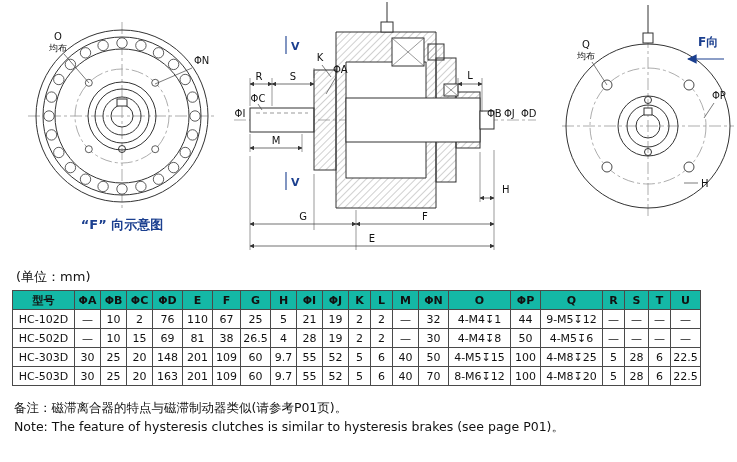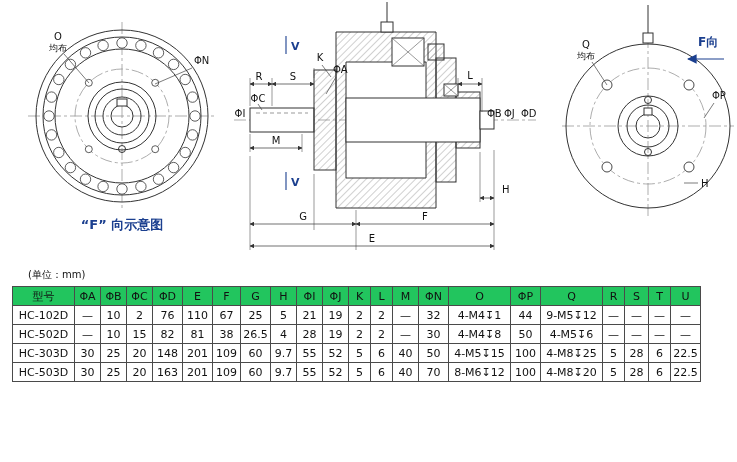--- a/index.html
+++ b/index.html
@@ -10,25 +10,25 @@
   .dim{font-size:10px;fill:#111}
   .small{font-size:9px;fill:#111}
   .blue{fill:#1b3f8f;font-weight:bold}
   .cl{stroke:#8a8a8a;stroke-width:0.7;stroke-dasharray:12 3 3 3;fill:none}
   .ln{stroke:#333;stroke-width:1;fill:none}
   .thin{stroke:#555;stroke-width:0.6;fill:none}
   .ld{stroke:#444;stroke-width:0.7;fill:none}
   .dl{stroke:#333;stroke-width:0.7;fill:none;marker-start:url(#arr);marker-end:url(#arr)}
   .hatch{fill:url(#hatch);stroke:#333;stroke-width:1}
   .white{fill:#fff;stroke:#333;stroke-width:1}
-  .unit{font-size:10px;margin:6px 0 4px 28px}
+  .unit{font-size:13px;margin:6px 0 4px 16px}
   table{border-collapse:collapse;table-layout:fixed;margin:2px 0 0 12px;font-size:11px}
   th,td{border:1px solid #4a4a4a;text-align:center;padding:1px 0;height:16px;
         overflow:hidden;white-space:nowrap}
-  thead th{background:#22c55e;font-weight:normal}
+  thead th{background:#14b8a6;font-weight:bold}
   .notes{margin:12px 0 0 14px;font-size:12.5px;line-height:1.55}
 </style>
 </head>
 <body>
 
 <div class="page">
 
   <svg width="737" height="262" viewBox="0 0 737 262">
     <defs>
       <pattern id="hatch" width="5" height="5" patternUnits="userSpaceOnUse" patternTransform="rotate(45)">
@@ -272,21 +272,21 @@
           <td>—</td>
           <td>—</td>
           <td>—</td>
           <td>—</td>
         </tr>
         <tr>
           <td>HC-502D</td>
           <td>—</td>
           <td>10</td>
           <td>15</td>
-          <td>82</td>
+          <td>69</td>
           <td>81</td>
           <td>38</td>
           <td>26.5</td>
           <td>4</td>
           <td>28</td>
           <td>19</td>
           <td>2</td>
           <td>2</td>
           <td>—</td>
           <td>30</td>
@@ -342,13 +342,17 @@
           <td>100</td>
           <td>4-M8↧20</td>
           <td>5</td>
           <td>28</td>
           <td>6</td>
           <td>22.5</td>
         </tr>
       </tbody>
   </table>
 
+  <div class="notes">
+    <div>备注：磁滞离合器的特点与磁滞制动器类似(请参考P01页)。</div>
+    <div>Note: The feature of hysteresis clutches is similar to hysteresis brakes (see page P01)。</div>
+  </div>
 </div>
 
 </body></html>

